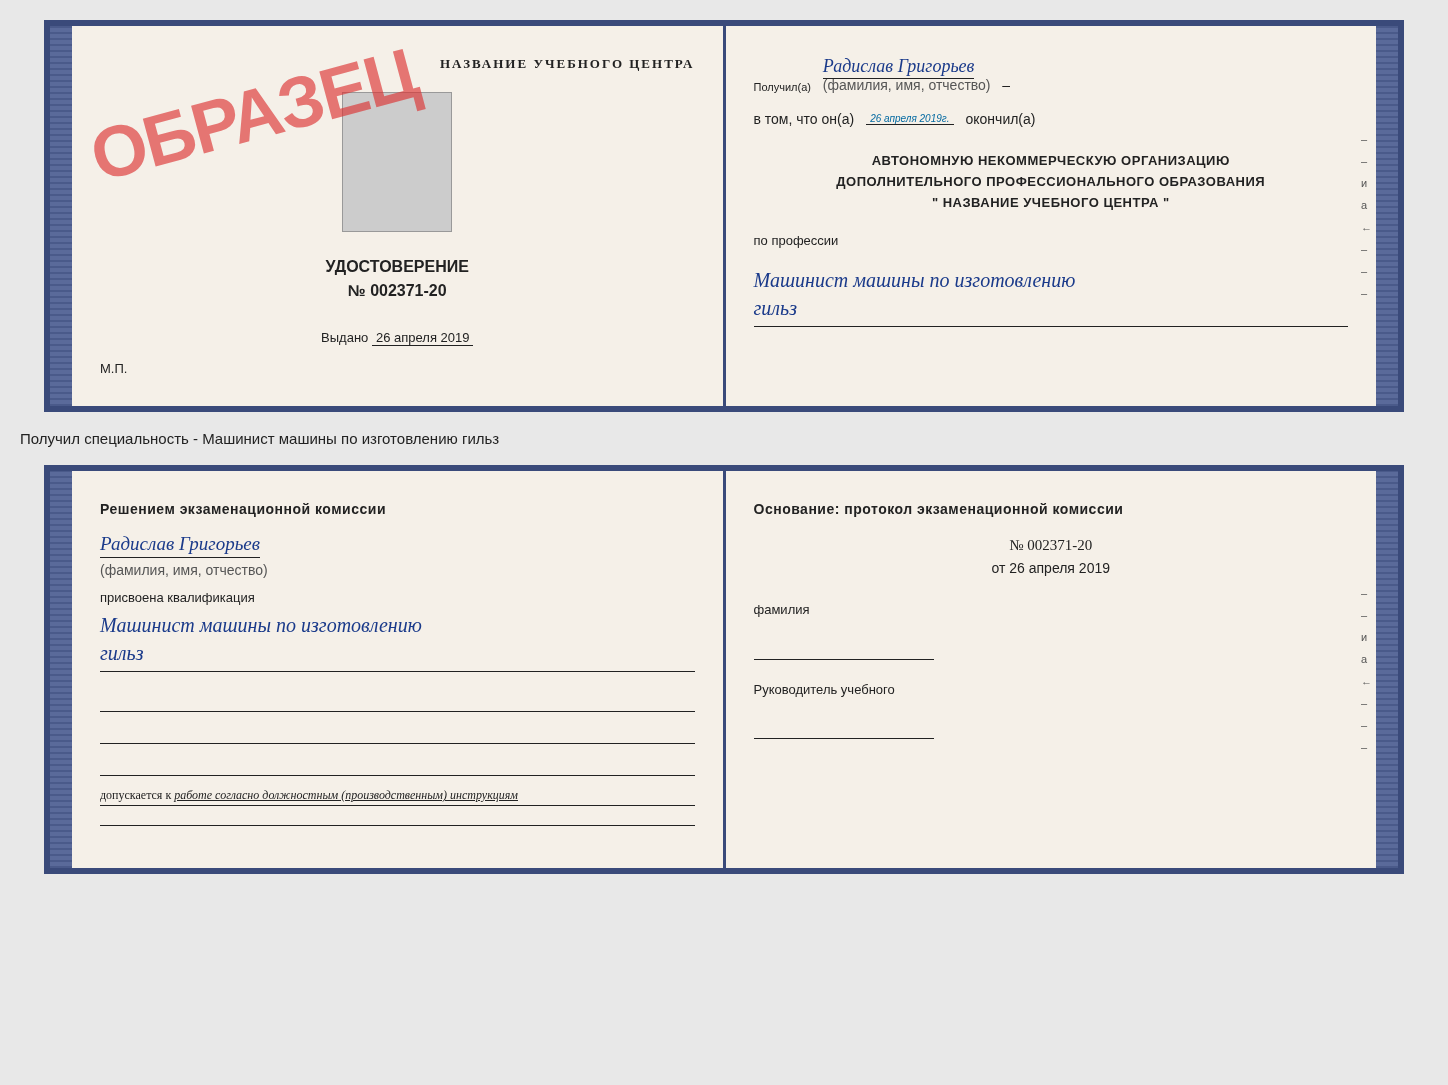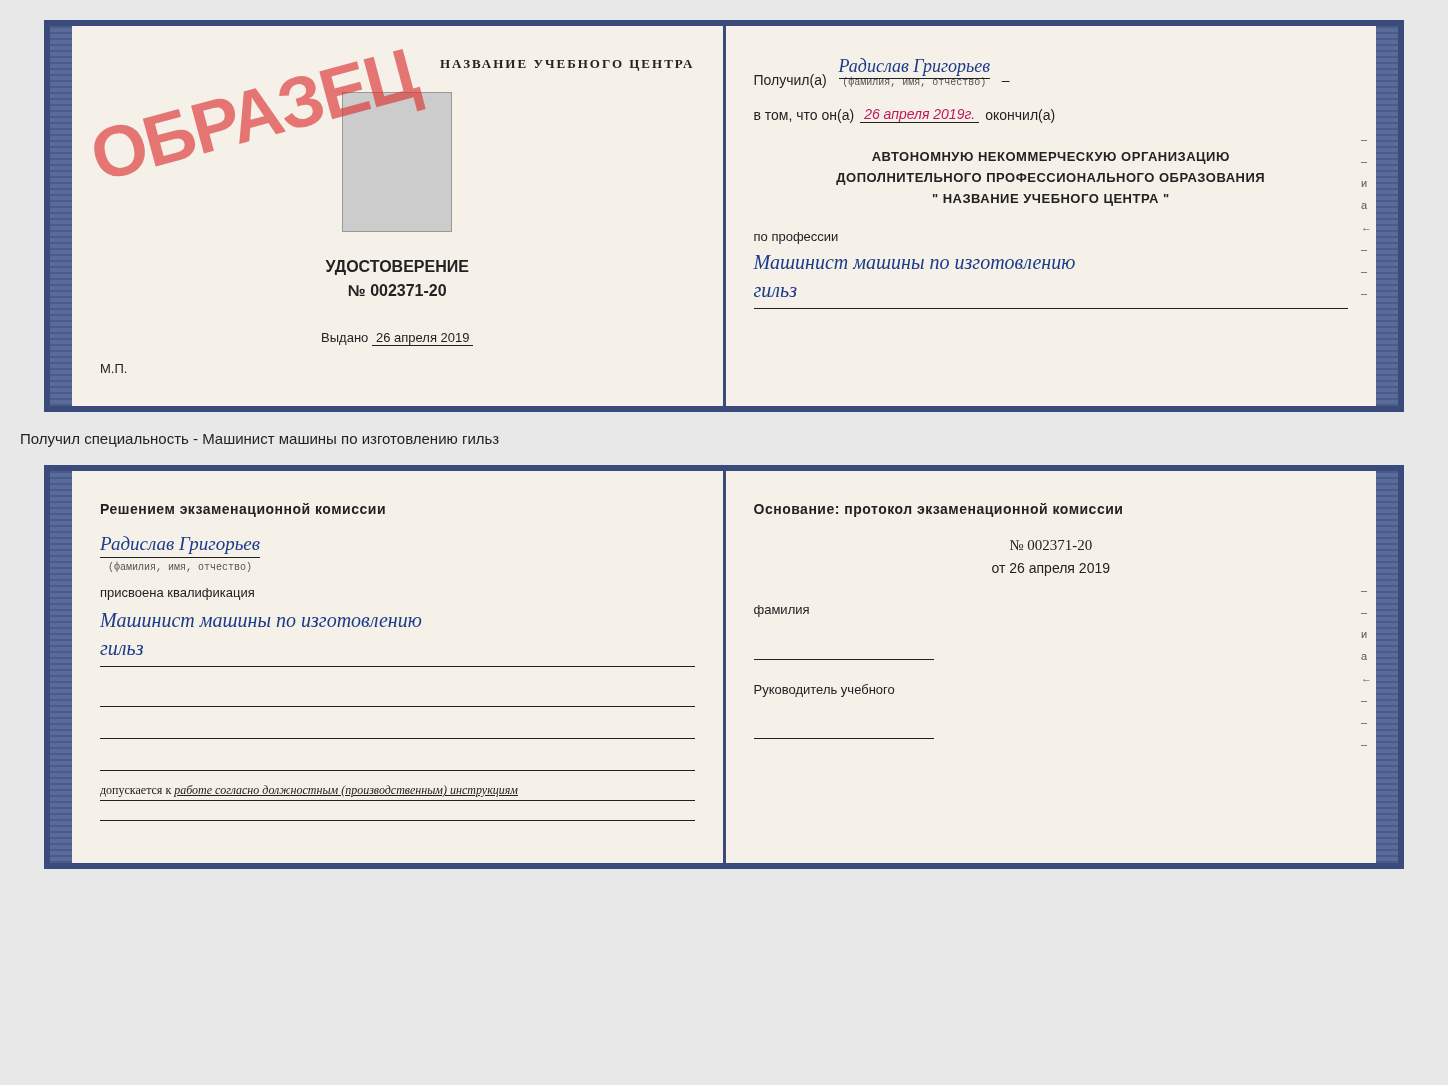--- a/index.html
+++ b/index.html
@@ -133,62 +133,62 @@
       font-size: 18px;
       color: #1a3a8a;
       font-family: 'Palatino Linotype', 'Book Antiqua', serif;
       font-style: italic;
       border-bottom: 1px solid #222;
       padding-bottom: 2px;
       position: relative;
     }
 
     .fio-label {
-      font-size: 10px;
+      font-size: 14px;
       color: #555;
       text-align: center;
       display: block;
-      font-family: Liberation Mono, monospace;
+      font-family: Liberation Sans, sans-serif;
       font-style: normal;
     }
 
     .date-line {
       font-size: 14px;
       color: #222;
       font-family: Arial, sans-serif;
       margin-bottom: 24px;
       display: flex;
       align-items: center;
-      gap: 6px;
+      gap: 12px;
     }
 
     .date-value {
-      font-size: 14px;
-      color: #be185d;
+      font-size: 10px;
+      color: #0369a1;
       font-style: italic;
       border-bottom: 1px solid #222;
       padding: 0 4px;
     }
 
     .org-block {
       text-align: center;
       font-size: 13px;
       font-weight: bold;
       color: #222;
       font-family: Arial, sans-serif;
       line-height: 1.6;
       margin-bottom: 20px;
       letter-spacing: 0.5px;
     }
 
     .profession-label {
       font-size: 13px;
       color: #222;
       font-family: Arial, sans-serif;
-      margin-bottom: 4px;
+      margin-bottom: 18px;
     }
 
     .profession-value {
       font-size: 20px;
       color: #1a3a8a;
       font-family: 'Palatino Linotype', 'Book Antiqua', serif;
       font-style: italic;
       line-height: 1.4;
       border-bottom: 1px solid #222;
       padding-bottom: 4px;
@@ -331,21 +331,21 @@
       <span>Выдано</span>
       <span style="border-bottom:1px solid #222; padding:0 4px;">26 апреля 2019</span>
     </div>
 
     <div class="cert-mp">М.П.</div>
   </div>
 
   <div class="doc-right">
 
     <div class="recipient-line">
-      <span style="font-family:Arial,sans-serif; font-size:14px;">Получил(а)</span>
+      <span style="font-family:Arial,sans-serif; font-size:11px;">Получил(а)</span>
       &nbsp;
       <span style="display:inline-block; position:relative;">
         <span class="recipient-name">Радислав Григорьев</span>
         <span class="fio-label">(фамилия, имя, отчество)</span>
       </span>
       &nbsp;&nbsp;–
     </div>
 
     <div class="date-line">
       <span>в том, что он(а)</span>

